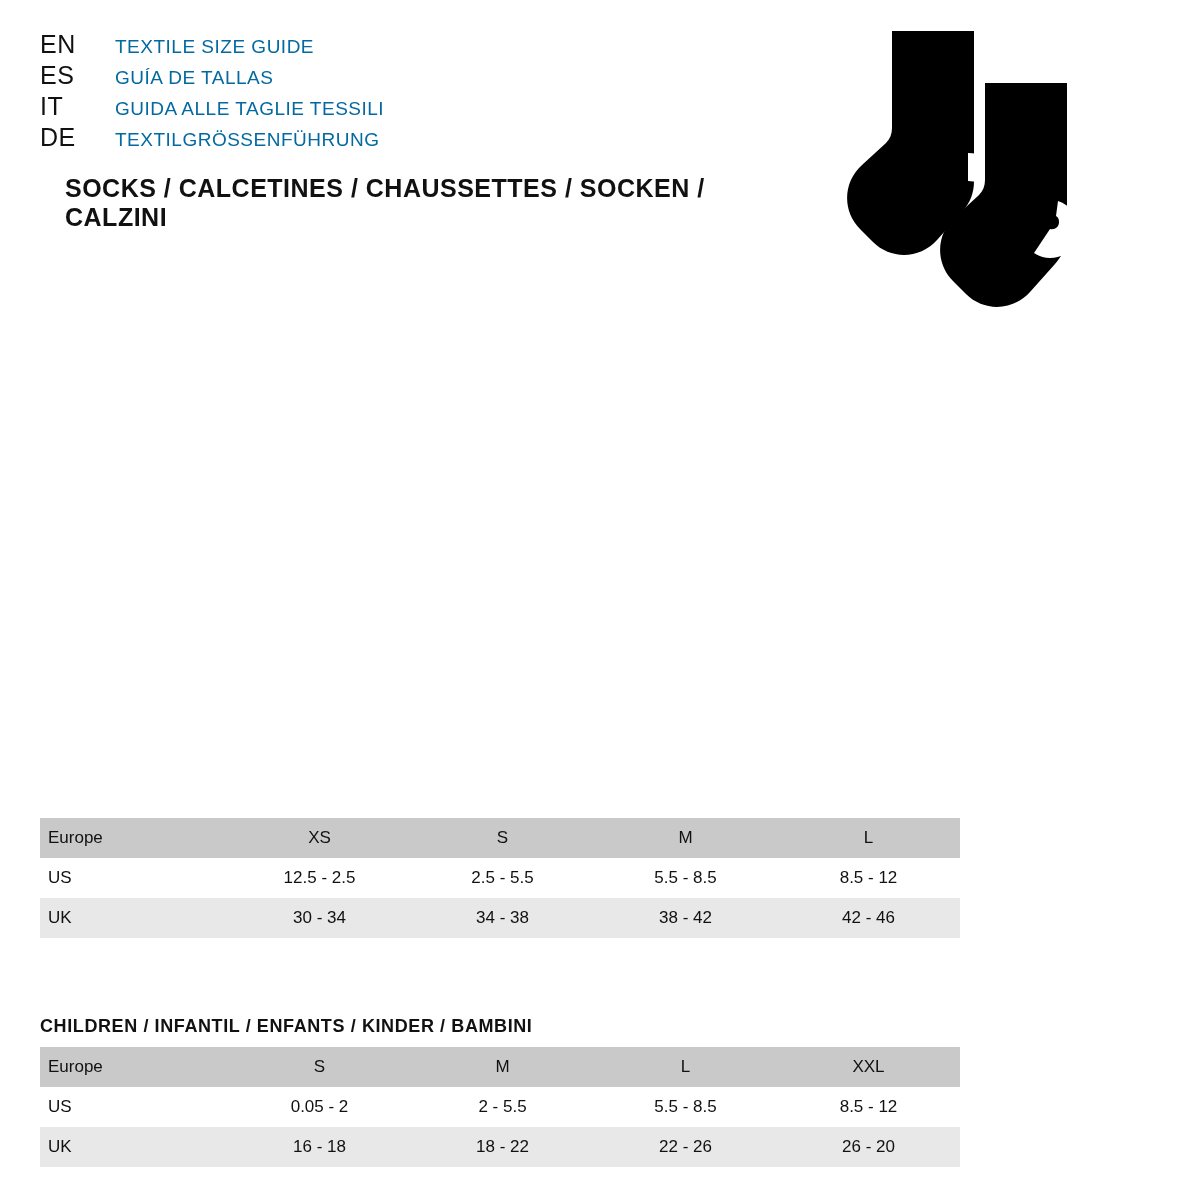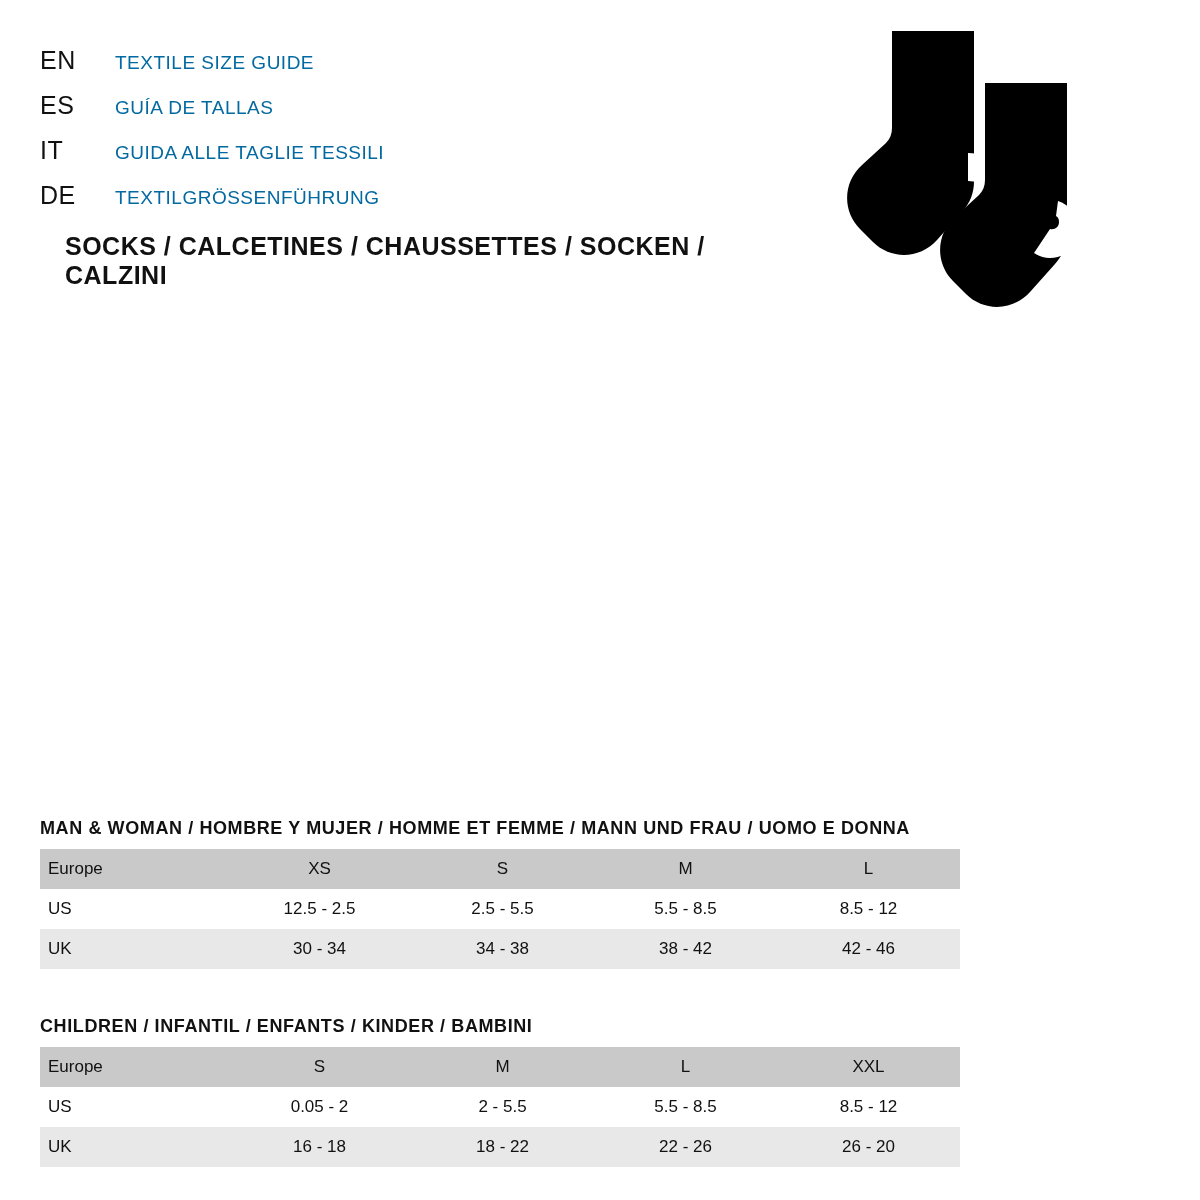--- a/index.html
+++ b/index.html
@@ -20,21 +20,20 @@
   .header {
     position: absolute;
     left: 40px;
     top: 30px;
     width: 720px;
   }
   .lang-row {
     display: flex;
     align-items: baseline;
     margin-bottom: 2px;
-    margin-top: 16px;
   }
   .lang-code {
     width: 75px;
     flex: 0 0 75px;
     font-size: 25px;
     letter-spacing: 0.5px;
     color: #111;
   }
   .lang-text {
     font-size: 19px;
@@ -144,21 +143,20 @@
 
     <path fill="#ffffff" d="M168,128 c30,0 54,24 54,54 c0,30 -24,54 -54,54 c-8,0 -15,-1 -21,-4 l14,-26 c2,1 5,2 7,2 c15,0 26,-11 26,-26 c0,-15 -11,-26 -26,-26 z"></path>
 
     <path fill="#000000" d="M185,58 h82 v150 c0,12 -4,22 -12,31 l-25,28 c-17,19 -46,20 -64,2 l-13,-13 c-18,-18 -17,-47 2,-64 l24,-22 c4,-4 6,-9 6,-15 z"></path>
 
     <path fill="#ffffff" d="M258,176 c12,4 21,15 21,28 c0,16 -13,29 -29,29 c-6,0 -11,-2 -16,-5 l16,-24 c5,1 9,-2 9,-7 c0,-3 -1,-5 -3,-6 z"></path>
   </svg>
 </div>
 
 <div class="table-block adults">
-  <div class="table-caption">MAN &amp; WOMAN / HOMBRE Y MUJER / HOMME ET FEMME / MANN UND FRAU / UOMO E DONNA</div>
   <table class="size-table">
     <tbody>
       <tr class="head">
         <td class="label">Europe</td>
         <td class="val">XS</td>
         <td class="val">S</td>
         <td class="val">M</td>
         <td class="val">L</td>
       </tr>
       <tr class="row-alt">

